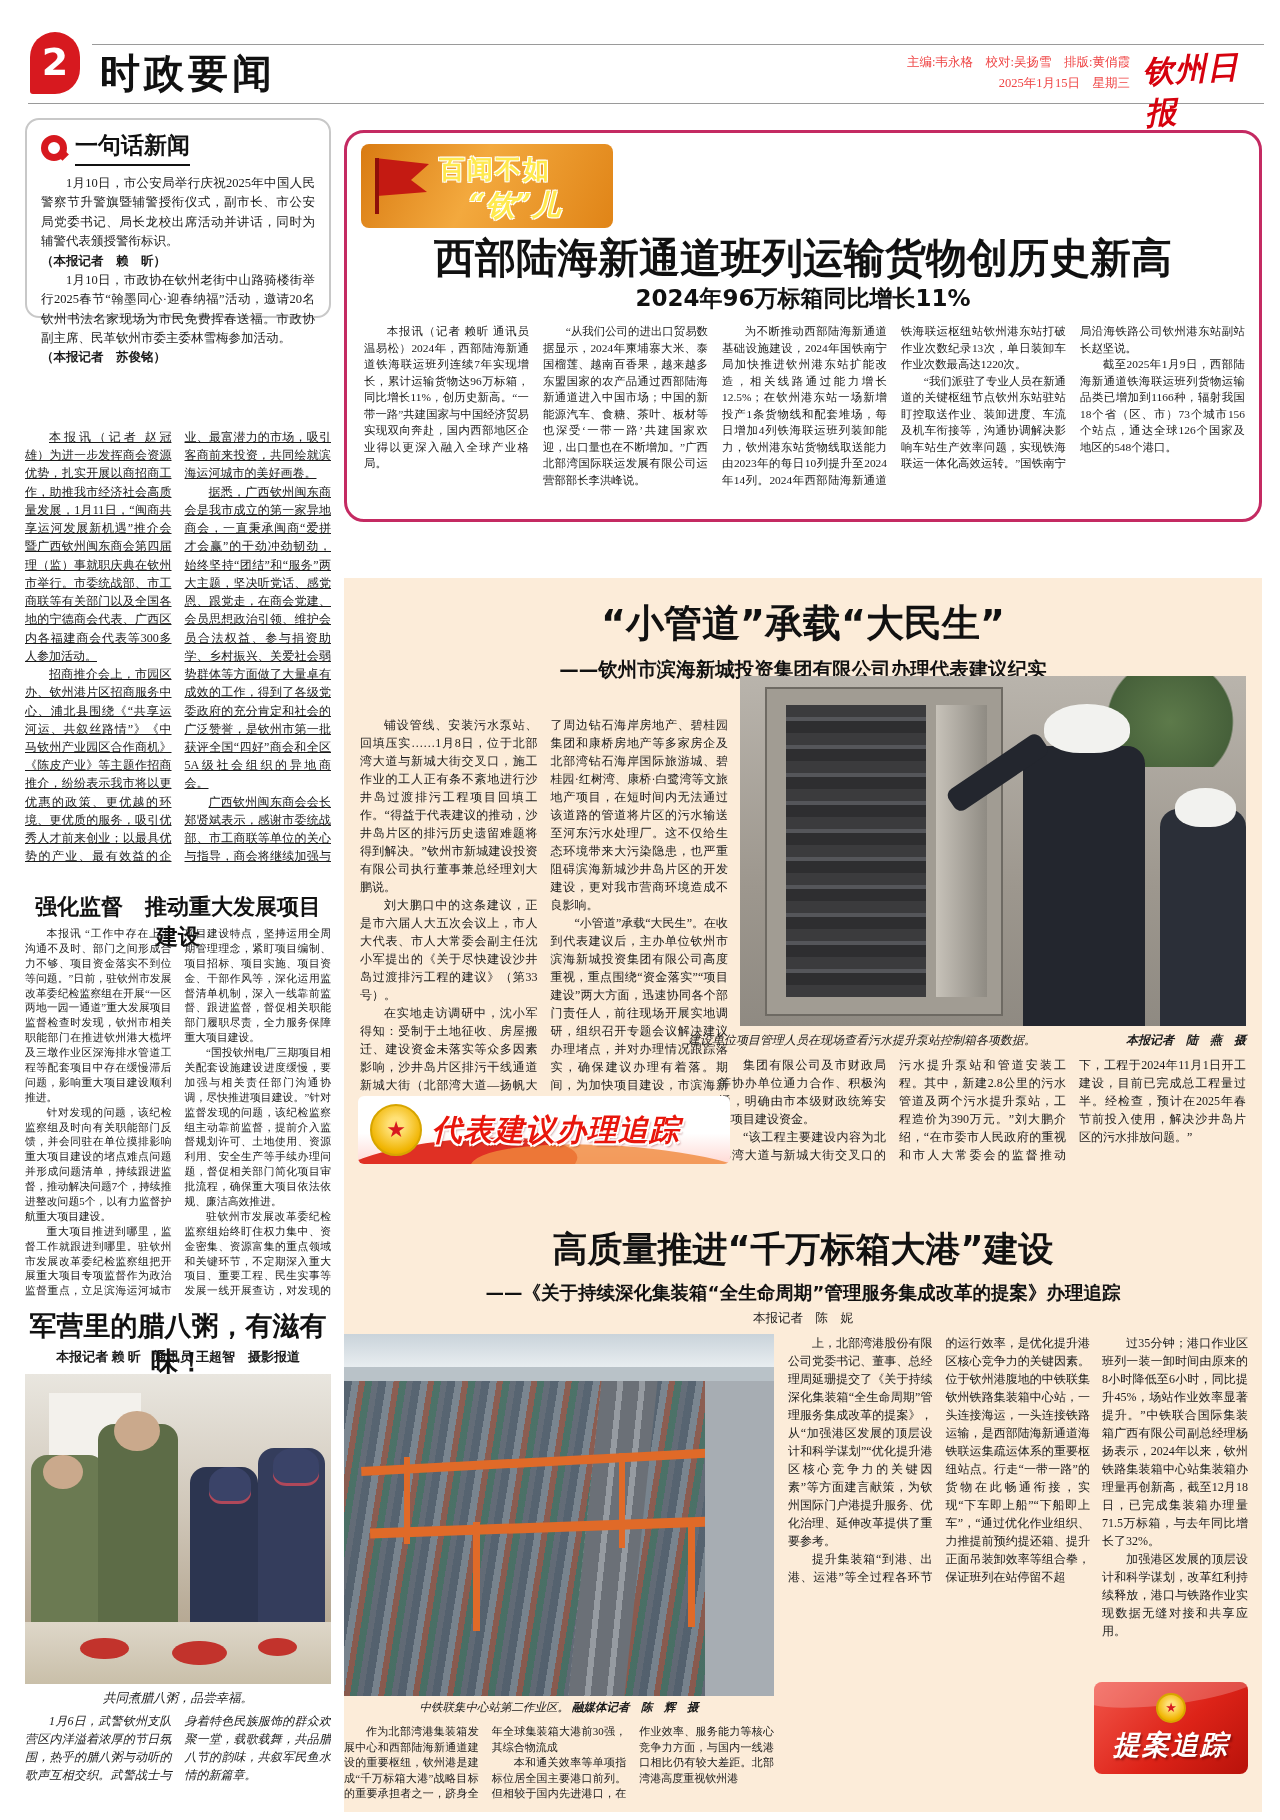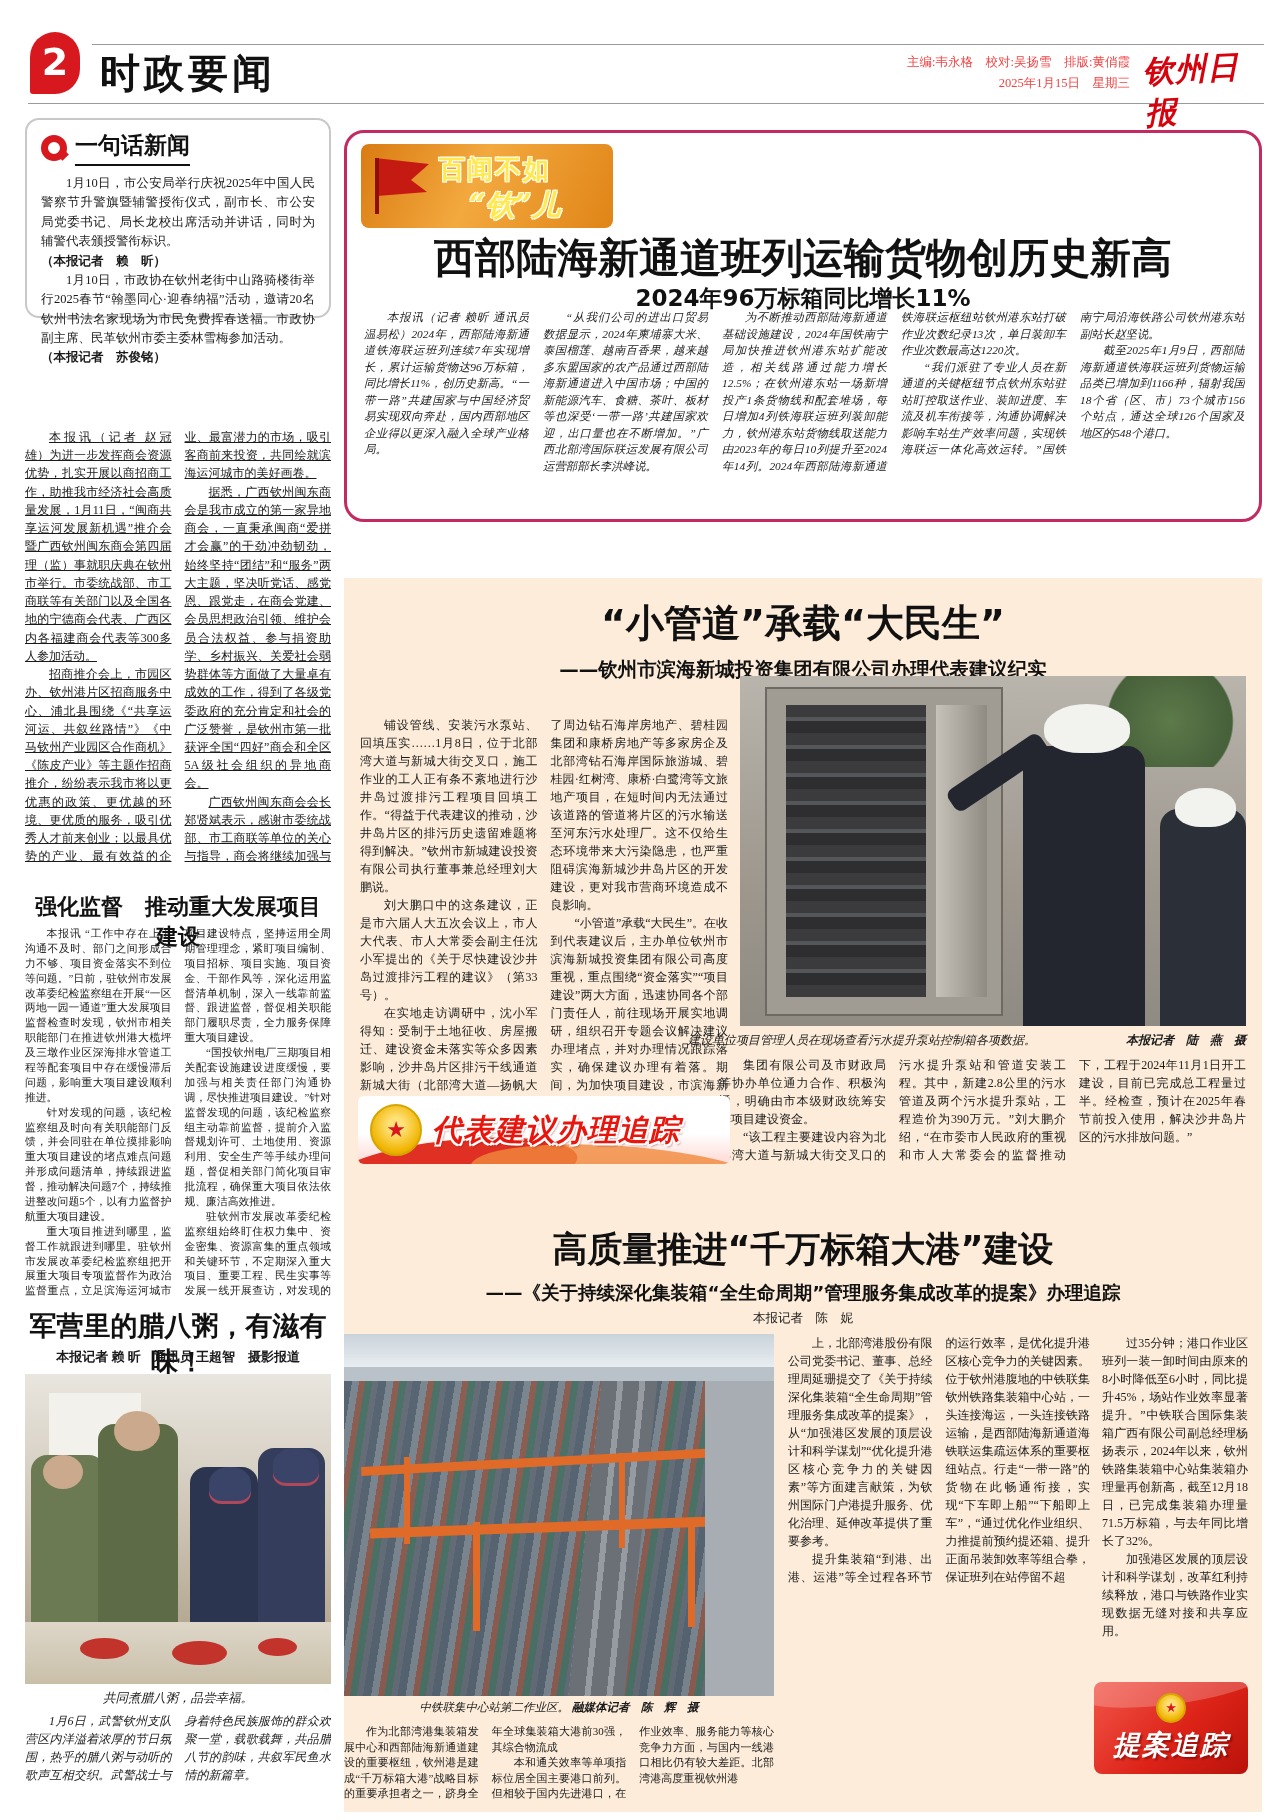--- a/index.html
+++ b/index.html
@@ -43,21 +43,21 @@
   .mainbox{left:344px;top:130px;width:918px;height:392px;border:3.5px solid #c42a62;border-radius:20px;background:#fff;box-sizing:border-box;}
   .kicker{left:14px;top:11px;width:252px;height:84px;border-radius:8px;overflow:hidden;
           background:linear-gradient(115deg,#d97b12 0%,#f3a93e 45%,#e08417 100%);}
   .kicker-flag{position:absolute;left:6px;top:8px;width:70px;height:66px;}
   .kicker-l1{position:absolute;left:78px;top:8px;font-size:26px;color:#ffe94e;font-weight:900;
              font-family:"DejaVu Sans",sans-serif;text-shadow:1px 1px 0 #fff,-1px -1px 0 #fff,1px -1px 0 #fff,-1px 1px 0 #fff;letter-spacing:2px;}
   .kicker-l2{position:absolute;left:108px;top:42px;font-size:29px;color:#ffe94e;font-weight:900;font-style:italic;
              font-family:"DejaVu Serif",serif;text-shadow:1px 1px 0 #fff,-1px -1px 0 #fff,1px -1px 0 #fff,-1px 1px 0 #fff;}
   .main-hl{left:0;top:98px;width:100%;font-size:41px;font-weight:900;letter-spacing:0px;}
   .main-sub{left:0;top:150px;width:100%;font-size:23px;}
-  .main-body{left:17px;top:176px;width:881px;height:184px;font-size:11.4px;line-height:1.45;font-style:italic;}
+  .main-body{left:17px;top:190px;width:881px;height:184px;font-size:11.4px;line-height:1.45;}
   
   .peach{left:344px;top:578px;width:918px;height:1234px;background:#fcecd9;}
   .pipe-t{left:0;top:20px;width:100%;font-size:38px;font-weight:900;}
   .pipe-sub{left:0;top:78px;width:100%;font-size:19.5px;}
   .pipe-by{left:0;top:110px;width:100%;font-size:12.5px;}
   .pipe-left{left:16px;top:138px;width:368px;height:448px;font-size:12px;line-height:1.5;}
   .pipe-photo{left:396px;top:98px;width:506px;height:350px;overflow:hidden;background:linear-gradient(180deg,#b9b4ac 0%,#9d978e 60%,#8f8a82 100%);}
   .pipe-cap-row{left:344px;top:454px;width:558px;display:flex;justify-content:space-between;font-size:12px;font-style:italic;}
   .pipe-under{left:375px;top:478px;width:527px;height:114px;font-size:12px;line-height:1.5;}
   .rep-banner{left:14px;top:518px;width:372px;height:68px;background:linear-gradient(180deg,#ffffff 0%,#fff 55%,#ffd9d4 100%);

